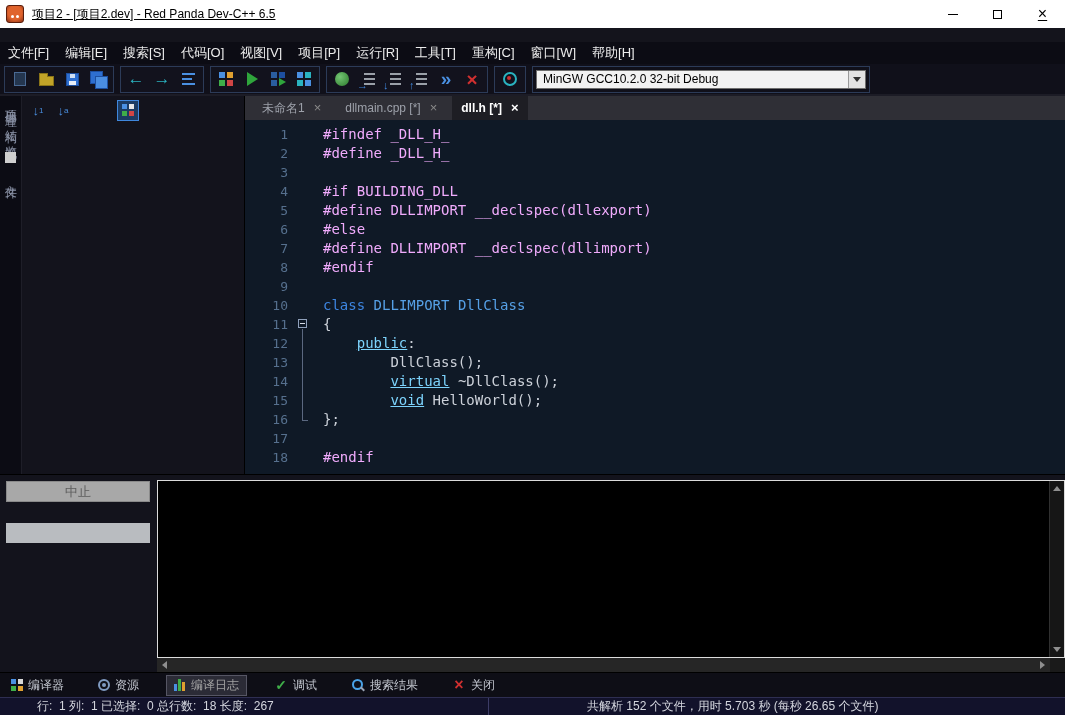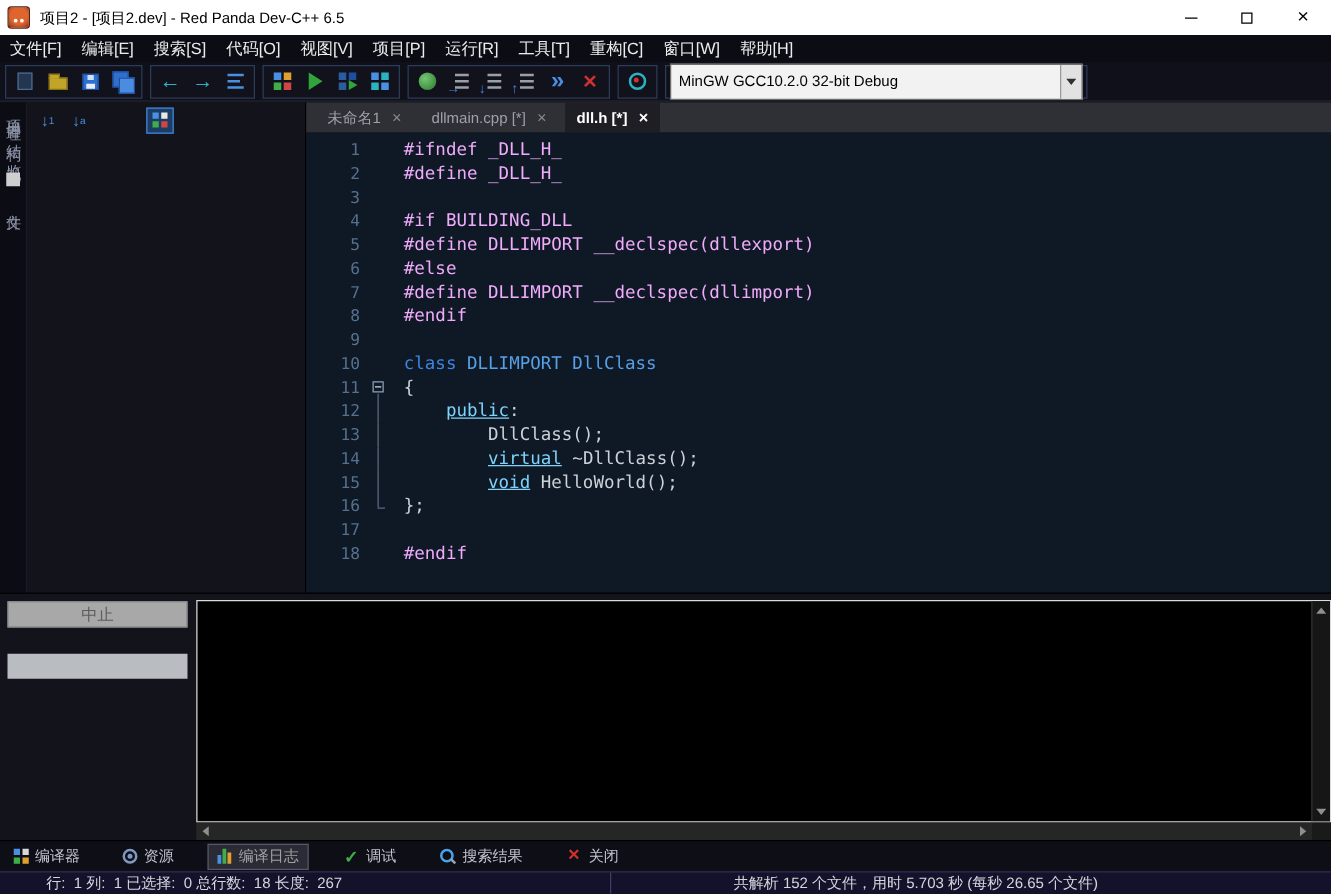--- a/index.html
+++ b/index.html
@@ -1,34 +1,34 @@
 <!DOCTYPE html>
 <html><head>
 <meta charset="utf-8">
 <style>
   * { box-sizing: border-box; margin: 0; padding: 0; }
   html,body { width:1065px; height:715px; overflow:hidden; }
   body { font-family:"Liberation Sans", sans-serif; background:#14141c; }
   .window { width:1065px; height:715px; display:flex; flex-direction:column; position:relative; }
 
   
-  .titlebar { height:28px; background:#ffffff; display:flex; align-items:center; flex:none; }
+  .titlebar { height:28px; background:#ffffff; display:flex; align-items:center; flex:none;text-decoration:underline; }
   .app-icon { width:18px; height:18px; margin-left:6px; border-radius:3px;
     background:radial-gradient(circle at 50% 42%, #e0642d 55%, #8a2f14 100%); position:relative; flex:none; border:1px solid #5a1e0c;}
   .app-icon::before { content:""; position:absolute; left:4px; top:9px; width:3px; height:3px; background:#fff; border-radius:50%; }
   .app-icon::after { content:""; position:absolute; right:4px; top:9px; width:3px; height:3px; background:#fff; border-radius:50%; }
   .title-text { margin-left:8px; font-size:12px; color:#000; flex:1; }
   .win-controls { display:flex; height:100%; }
   .win-btn { width:45px; height:100%; display:flex; align-items:center; justify-content:center; color:#000; }
   .glyph-min { width:10px; height:1px; background:#000; }
   .glyph-max { width:9px; height:9px; border:1px solid #000; }
   .glyph-close { font-size:16px; line-height:16px; }
 
   
-  .menubar { height:22px; background:#0c0c14; display:flex; align-items:stretch; flex:none; }
+  .menubar { height:22px; background:#0c0c14; display:flex; align-items:stretch; flex:none;margin-top:14px; }
   .menu-item { padding:0 8px; font-size:13px; color:#ececec; line-height:22px; }
 
   
   .toolbar { height:32px; background:#10101a; display:flex; align-items:center; padding-left:4px; gap:6px; flex:none; border-bottom:2px solid #1c1c26; }
   .tgroups { display:flex; gap:6px; align-items:center; }
   .tgroup { display:flex; align-items:center; height:27px; border:1px solid #2c3b58; background:#12121d; padding:0 2px; }
   .tbtn { width:26px; height:24px; display:flex; align-items:center; justify-content:center; }
   .icon { display:inline-flex; align-items:center; justify-content:center; }
 
   .i-new-file { width:12px; height:14px; background:#24364f; border:1px solid #4a6a94; }
@@ -70,21 +70,21 @@
       linear-gradient(#9aa0a8,#9aa0a8) 4px 11px/11px 2px no-repeat; }
   .i-step-over::after { content:"→"; position:absolute; left:-3px; bottom:-5px; color:#3f87dd; font-size:11px; font-weight:bold; }
   .i-step-into::after { content:"↓"; position:absolute; left:-3px; bottom:-5px; color:#3f87dd; font-size:11px; font-weight:bold; }
   .i-step-out::after { content:"↑"; position:absolute; left:-3px; bottom:-5px; color:#3f87dd; font-size:11px; font-weight:bold; }
   .i-continue::before { content:"»"; color:#4a90e2; font-size:19px; font-weight:bold; line-height:14px; }
   .i-stop::before { content:"×"; color:#d03030; font-size:19px; font-weight:bold; line-height:15px; }
   .i-profile { position:relative; width:14px; height:14px; border:2px solid #2ab3c0; border-radius:50%; }
   .i-profile::after { content:""; position:absolute; left:2px; top:2px; width:4px; height:4px; border-radius:50%; background:#d03030; }
 
   .combo-outer { display:flex; align-items:center; height:27px; border:1px solid #2c3b58; padding:0 3px; }
-  .combo { width:330px; height:29px; background:#f2f2f2; border:1px solid #6e6e6e; display:flex; align-items:center; }
+  .combo { width:330px; height:19px; background:#f2f2f2; border:1px solid #6e6e6e; display:flex; align-items:center; }
   .combo-text { flex:1; padding-left:6px; font-size:12px; color:#000; white-space:nowrap; overflow:hidden; }
   .combo-arrow { width:17px; height:100%; border-left:1px solid #9a9a9a; background:#e2e2e2; display:flex; align-items:center; justify-content:center; }
   .combo-arrow::before { content:""; border-left:4px solid transparent; border-right:4px solid transparent; border-top:5px solid #303030; }
 
   
   .main { flex:1; display:flex; min-height:0; }
   .side-strip { width:22px; background:#0c0c14; border-right:1px solid #1e1e28; flex:none; display:flex; flex-direction:column; align-items:center; }
   .side-tab { writing-mode:vertical-rl; color:#8a92a6; font-size:12px; letter-spacing:2px; margin-top:12px; }
   .side-tab:first-child { margin-top:4px; }
   .strip-indicator { width:11px; height:11px; background:#cfcfcf; margin-top:12px; flex:none; }

